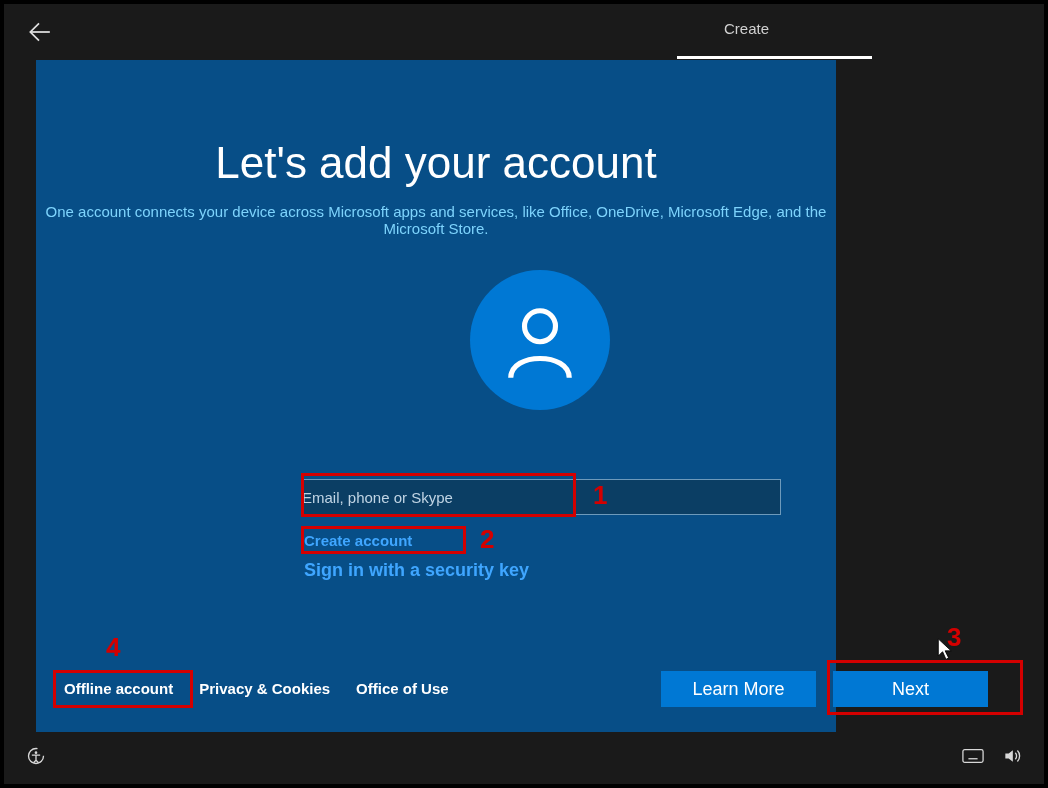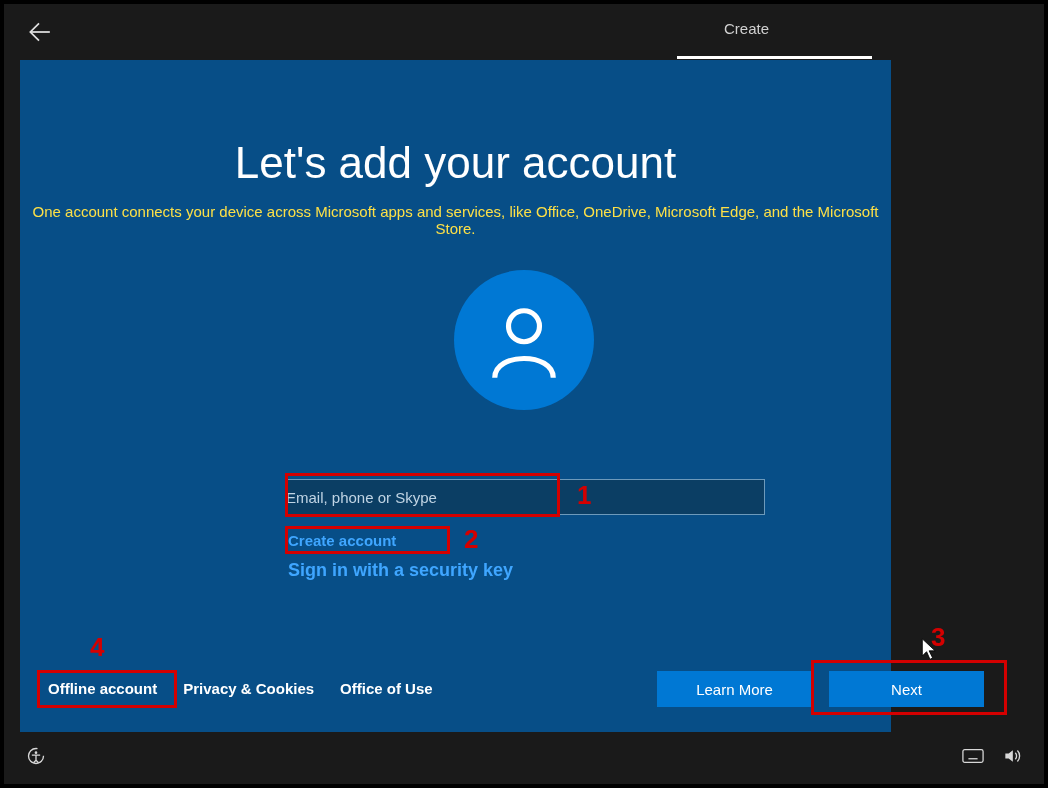--- a/index.html
+++ b/index.html
@@ -19,30 +19,30 @@
   }
   .tab-label {
     position:absolute; left:720px; top:16px; font-size:15px; color:#d0d0d0;
   }
   .tab-underline {
     position:absolute; left:673px; top:52px; width:195px; height:3px;
     background:#fff;
   }
   
   .main {
-    position:absolute; left:16px; top:56px; width:871px; height:672px;
+    position:absolute; left:32px; top:56px; width:800px; height:672px;
     background:#074e87;
   }
   .title {
     position:absolute; left:0; width:100%; top:78px;
     text-align:center; color:#fff; font-size:44px; font-weight:300;
   }
   .subtitle {
     position:absolute; left:0; width:100%; top:143px;
-    text-align:center; color:#fde047; font-size:15px; font-weight:400;
+    text-align:center; color:#7dd3fc; font-size:15px; font-weight:400;
   }
   
   .avatar {
     position:absolute; left:434px; top:210px; width:140px; height:140px;
     border-radius:50%; background:#0078d4;
     display:flex; align-items:center; justify-content:center;
   }
   .avatar svg { fill:none; stroke:#fff; stroke-width:6; }
   
   .login-input {
@@ -60,23 +60,22 @@
     color:#3fa6ff; cursor:pointer;
   }
   
   .bottom-links {
     position:absolute; left:28px; top:620px; display:flex; gap:26px;
     font-size:15px; font-weight:600; color:#ffffff;
   }
   .bottom-links span { cursor:pointer; }
   .btn {
     position:absolute; top:611px; width:155px; height:36px;
-    background:#0078d4; color:#fff; border:none; font-size:15px;
+    background:#0078d4; color:#fff; border:none; font-size:18px;
     cursor:pointer;
-    margin-left:12px;
   }
   .btn-learn { left:625px; }
   .btn-next  { left:797px; }
   
   .cursor {
     position:absolute; left:901px; top:578px; width:18px; height:24px;
     pointer-events:none;
   }
   
   .annot { position:absolute; border:3px solid #d40000; pointer-events:none; }

